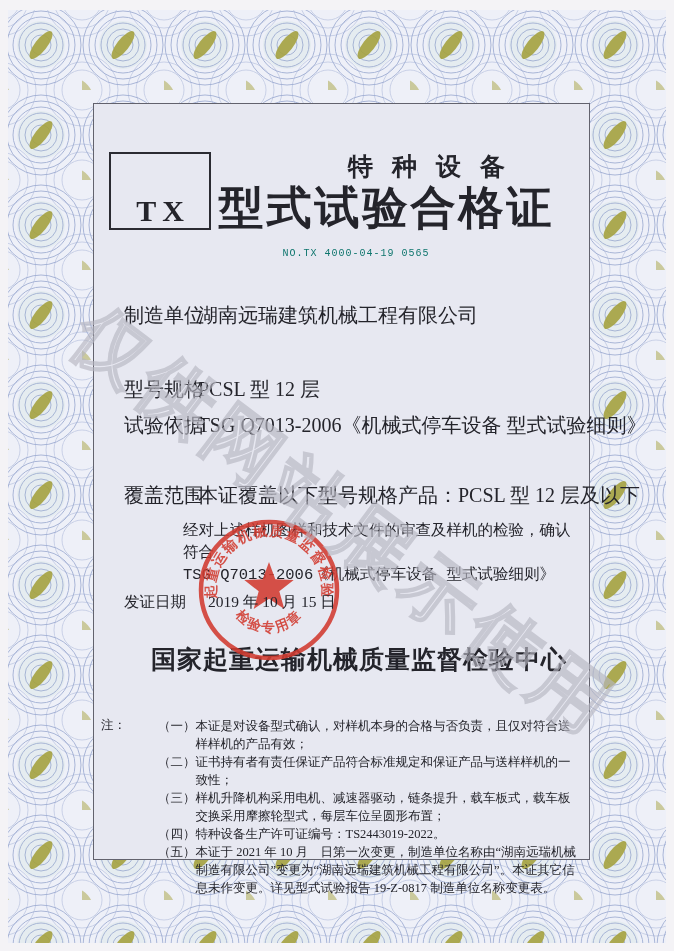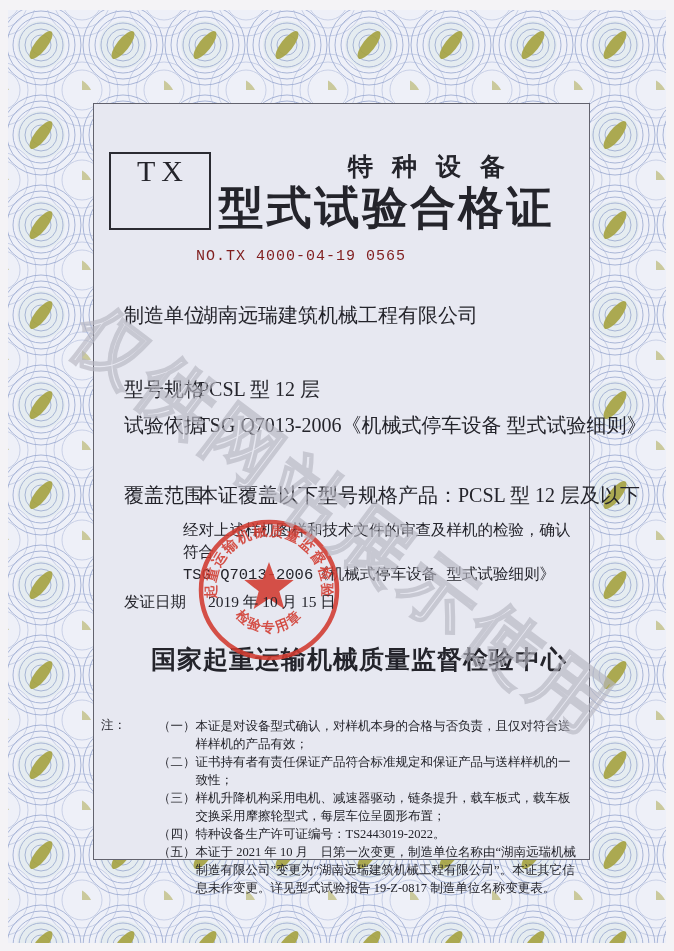--- a/index.html
+++ b/index.html
@@ -19,35 +19,35 @@
     position:absolute;left:112px;top:286px;z-index:4;
     transform:rotate(37deg);transform-origin:0 0;
     font-family:"Liberation Sans","DejaVu Sans",sans-serif;
     font-weight:bold;font-size:74px;letter-spacing:8px;white-space:nowrap;
     color:transparent;-webkit-text-stroke:2px #b7b7c2;opacity:.65;
     pointer-events:none;
   }
   
   .tx-box{
     position:absolute;left:15px;top:48px;width:98px;height:74px;
-    border:2px solid #2b2b32;display:flex;align-items:flex-start;justify-content:center;
-    font-size:30px;font-weight:normal;letter-spacing:6px;text-indent:6px;
+    border:2px solid #2b2b32;display:flex;align-items:flex-end;justify-content:center;
+    font-size:30px;font-weight:bold;letter-spacing:6px;text-indent:6px;
   }
   .hdr-small{
     position:absolute;left:100px;top:46px;width:330px;text-align:right;
     font-size:25px;font-weight:bold;letter-spacing:19px;text-indent:19px;
   }
   .hdr-title{
     position:absolute;left:105px;top:74px;width:375px;text-align:center;
     font-size:45px;font-weight:bold;letter-spacing:3px;
   }
   .cert-no{
-    position:absolute;left:102px;top:144px;width:320px;
+    position:absolute;left:102px;top:144px;width:320px;text-align:center;
     font-family:"Liberation Mono","DejaVu Sans Mono",monospace;
-    font-size:15px;letter-spacing:1px;color:#7f1d1d;
+    font-size:10px;letter-spacing:1px;color:#0f766e;
   }
   
   .frow{position:absolute;left:30px;font-size:20px;white-space:nowrap;}
   .frow .lab{display:inline-block;width:69px;}
   .r0{top:198px}.r1{top:236px}.r2{top:272px}.r3{top:308px}.r4{top:345px}.r5{top:378px}
   .statement{
     position:absolute;left:89px;top:416px;width:400px;
     font-size:15.5px;line-height:22px;z-index:3;font-family:Liberation Mono, monospace;
   }
   .date-row{position:absolute;left:30px;top:488px;font-size:15.5px;z-index:6;white-space:nowrap;}

